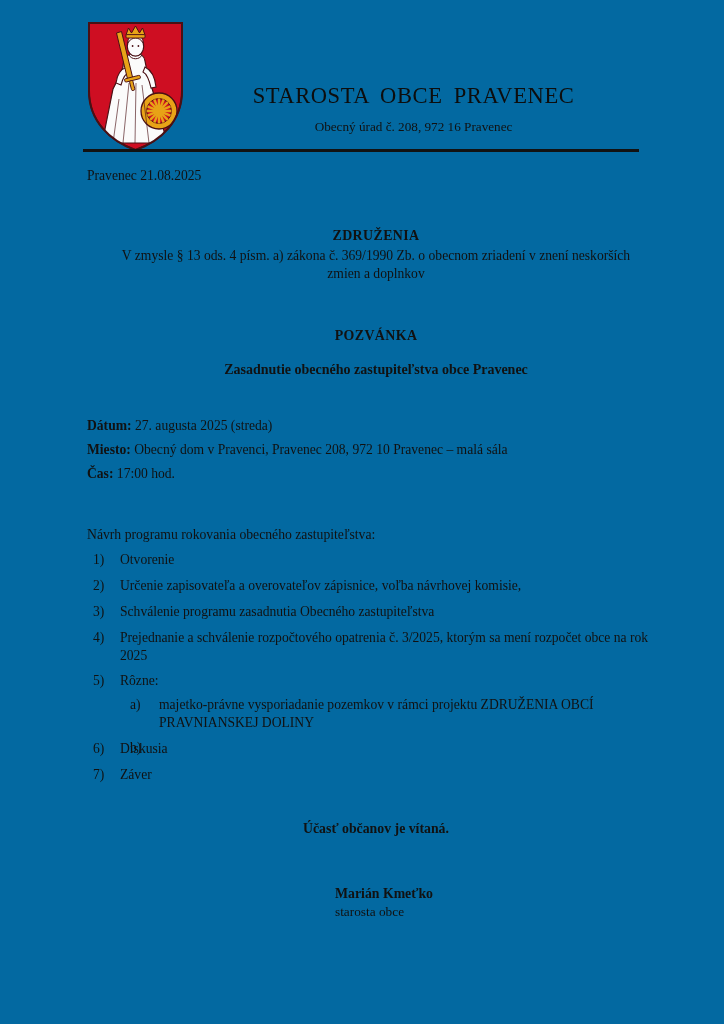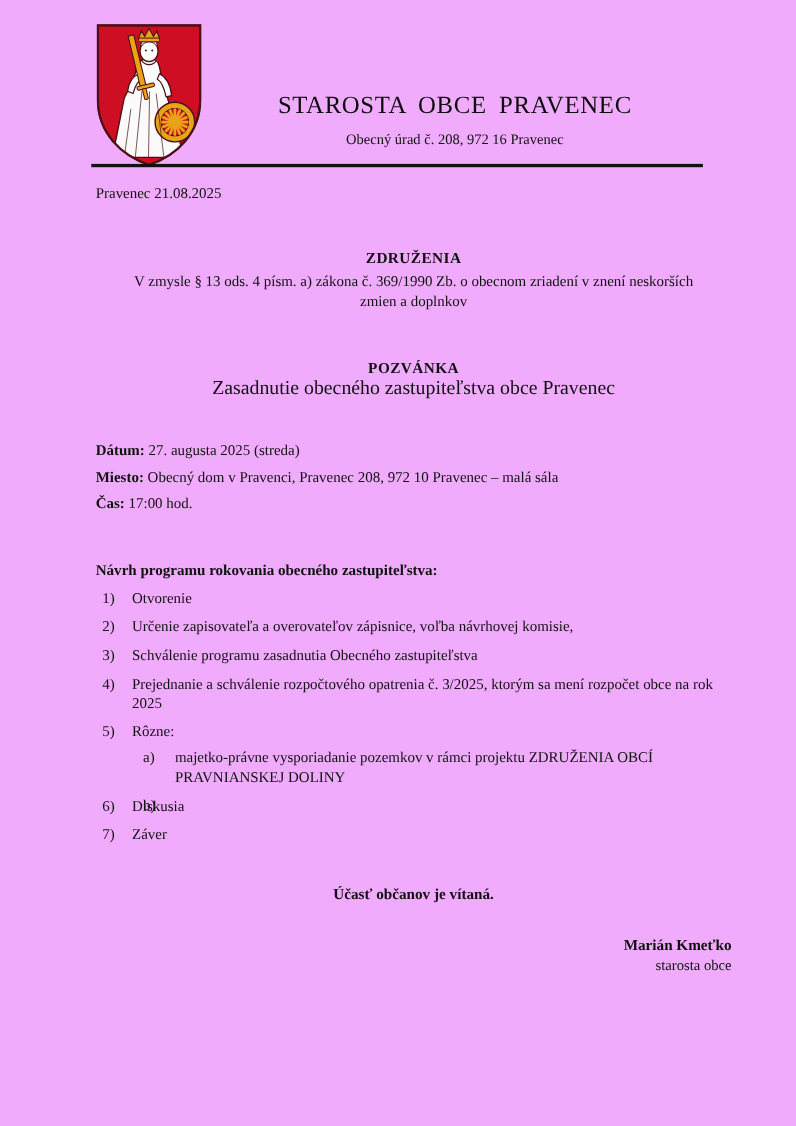--- a/index.html
+++ b/index.html
@@ -14,21 +14,21 @@
     position: relative;
     overflow: hidden;
     font-family: "Liberation Serif", "DejaVu Serif", serif;
     color: #111111;
     -webkit-font-smoothing: antialiased;
   }
 
   .page {
     position: absolute;
     inset: 0;
-    background: #f0abfc;
+    background: #0369a1;
   }
 
   
   .header {
     position: absolute;
     left: 83px;
     top: 14px;
     width: 556px;
     height: 130px;
   }
@@ -110,41 +110,41 @@
     margin-right: auto;
   }
 
   .h-zvolavam {
     margin: 46px 0 0 0;
     font-weight: bold;
     font-size: 13.9px;
     letter-spacing: 0.4px;
   }
   .h-zasadnutie {
-    margin: 0 0 0 0;
-    font-weight: normal;
-    font-size: 18px;
+    margin: 20px 0 0 0;
+    font-weight: bold;
+    font-size: 14px;
   }
 
   .meta {
     margin-top: 41px;
     font-size: 13.6px;
   }
   .meta-row {
     margin: 0 0 7px 0;
     line-height: 1.25;
   }
   .meta-row:last-child { margin-bottom: 0; }
   .meta-label {
     font-weight: bold;
   }
 
   .program-title {
     margin-top: 45px;
-    font-weight: bold;
+    font-weight: normal;
     font-size: 13.7px;
   }
 
   ol.program {
     list-style: none;
     margin: 9px 0 0 0;
     padding: 0;
     font-size: 13.6px;
   }
   ol.program > li {
@@ -181,22 +181,22 @@
   }
 
   .welcome {
     margin-top: 38px;
     text-align: center;
     font-weight: bold;
     font-size: 13.8px;
   }
 
   .signature {
-    margin-top: 32px;
-    text-align: right;
+    margin-top: 50px;
+    text-align: left;
     width: 330px;
     margin-left: auto;
     margin-right: 0;
   }
   .sig-name {
     font-weight: bold;
     font-size: 13.8px;
     line-height: 1.2;
   }
   .sig-role {

